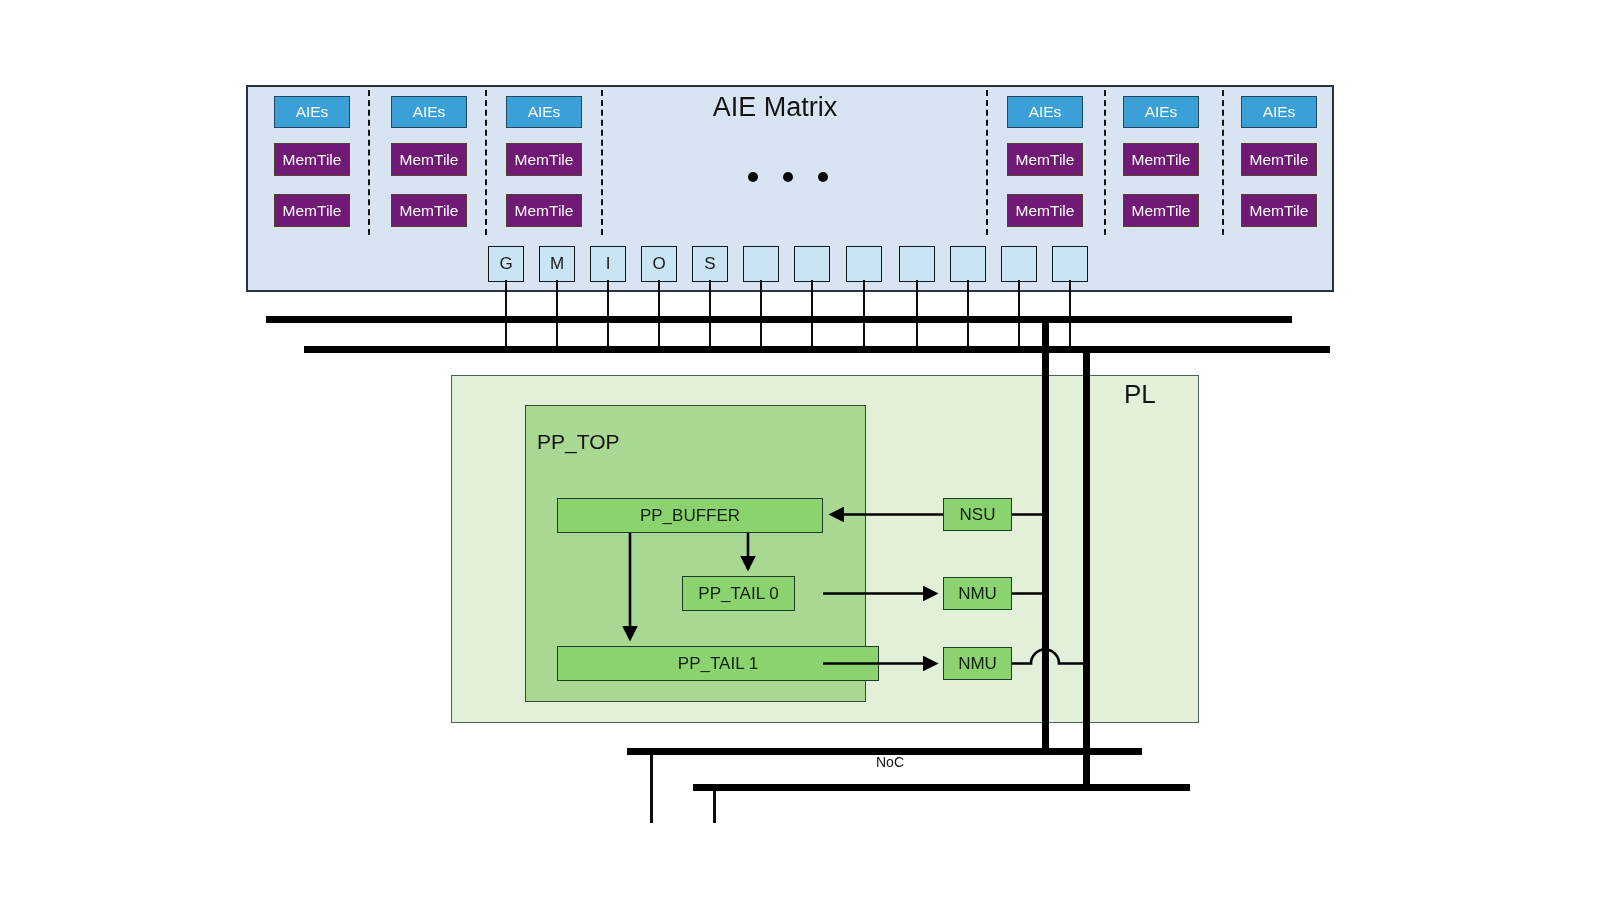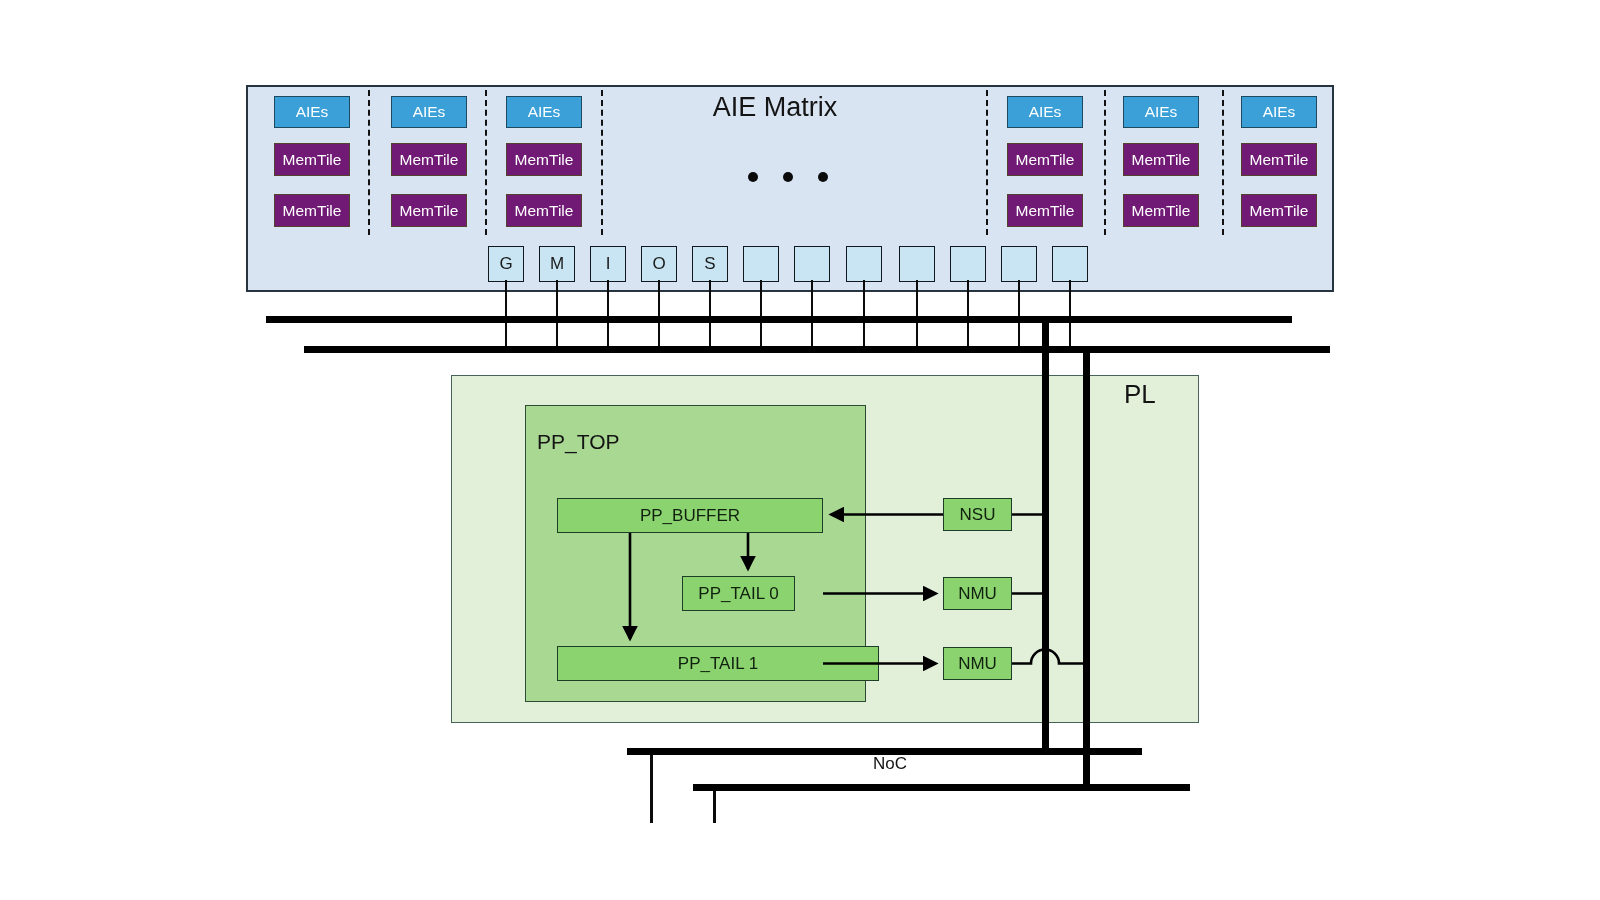--- a/index.html
+++ b/index.html
@@ -51,21 +51,21 @@
   }
   .ppbuf{left:557px;top:498px;width:266px;height:35px;}
   .pptail0{left:682px;top:576px;width:113px;height:35px;}
   .pptail1{left:557px;top:646px;width:322px;height:35px;}
   .nsu{left:943px;top:498px;width:69px;height:33px;}
   .nmu1{left:943px;top:577px;width:69px;height:33px;}
   .nmu2{left:943px;top:647px;width:69px;height:33px;}
   
   .noc-h1{left:627px;top:748px;width:515px;height:7px;}
   .noc-h2{left:693px;top:784px;width:497px;height:7px;}
-  .noc-label{left:820px;top:754px;width:140px;text-align:center;font-size:17px;z-index:2;}
+  .noc-label{left:820px;top:754px;width:140px;text-align:center;font-size:14px;z-index:2;}
   .ddr-line1{left:650px;top:755px;width:2.6px;height:68px;background:#0b0b0b;}
   .ddr-line2{left:713px;top:791px;width:2.6px;height:32px;background:#0b0b0b;}
   .ddr-box{left:618px;top:823px;width:152px;height:50px;background:#e9742f;border:1.6px solid #5f5f5f;
     box-sizing:border-box;display:flex;align-items:center;justify-content:center;
     font-size:17px;color:#fff;z-index:2;}
   
   .overlay{left:0;top:0;z-index:6;pointer-events:none;}
 </style>
 </head>
 <body>

